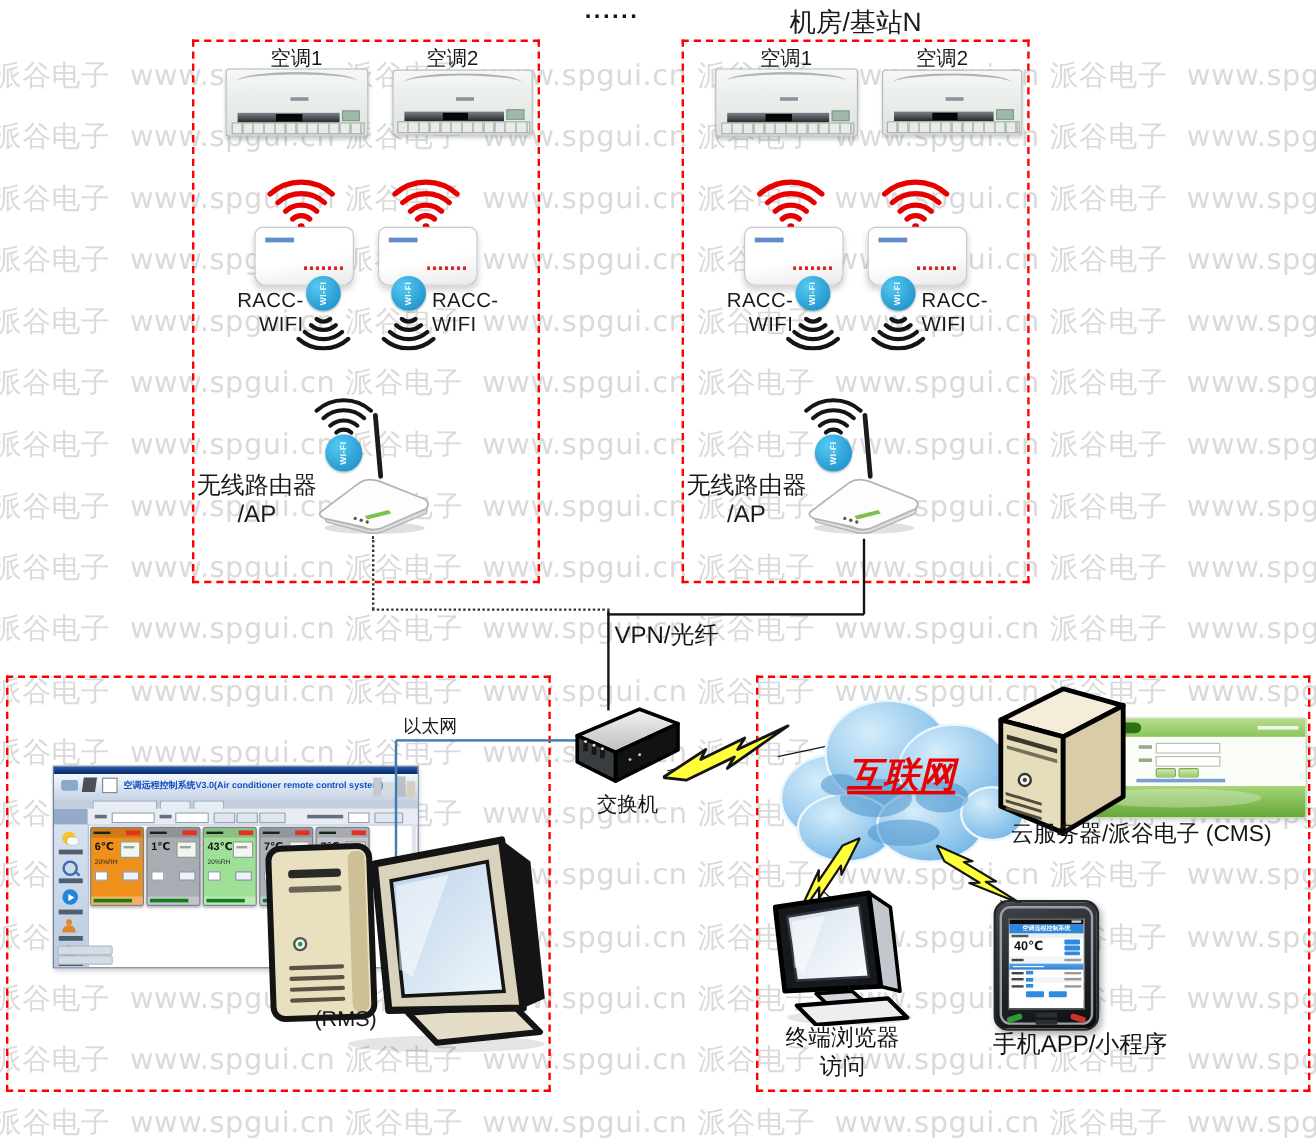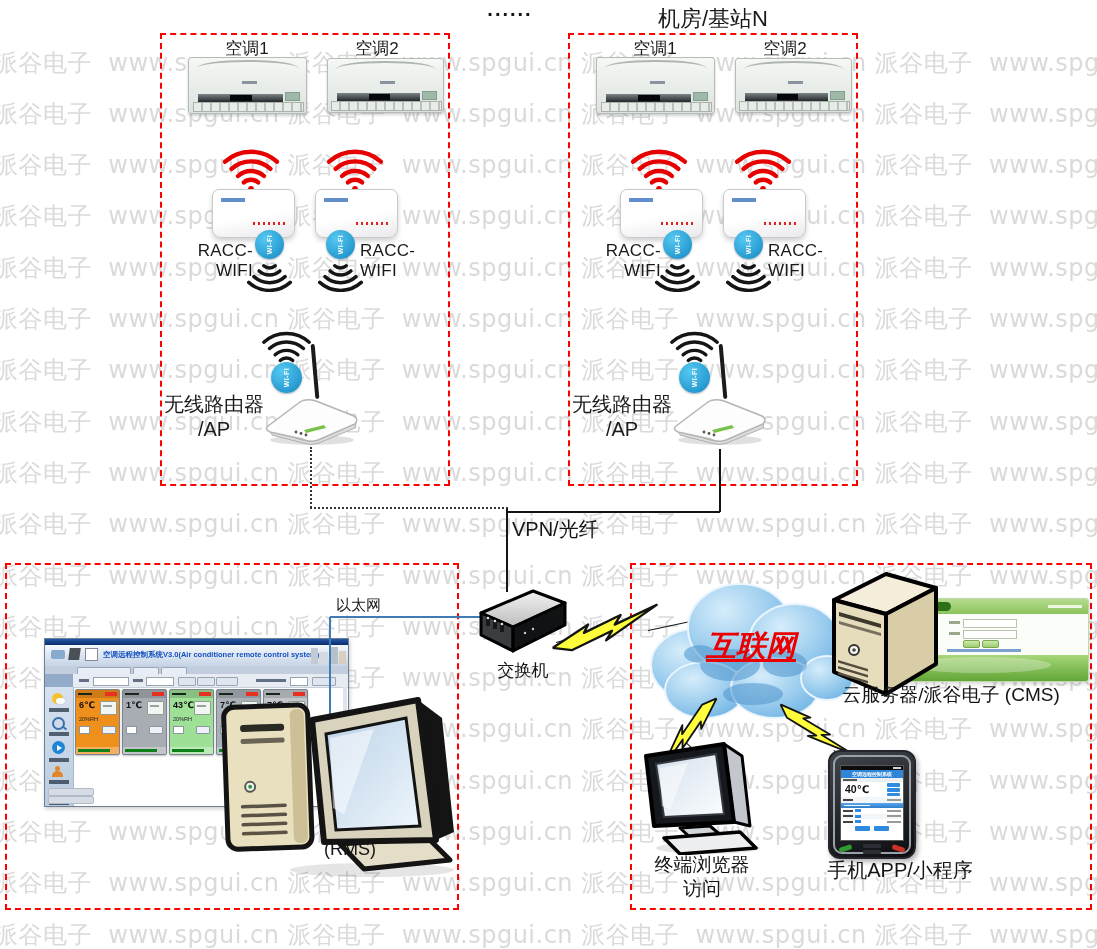--- a/index.html
+++ b/index.html
@@ -546,21 +546,21 @@
       <rect x="28" y="130" width="46" height="3.5" rx="1.7" fill="#5a5244"></rect>
       <rect x="28" y="139" width="46" height="3.5" rx="1.7" fill="#5a5244"></rect>
     </g>
     <ellipse cx="160" cy="178" rx="82" ry="7" fill="rgba(0,0,0,.10)"></ellipse>
     <polygon points="128,152 216,146 238,168 152,177" fill="#e4ddc8" stroke="#141414" stroke-width="5" stroke-linejoin="round"></polygon>
     <polygon points="206,8 230,26 242,140 224,148" fill="#141414"></polygon>
     <polygon points="100,28 206,8 224,148 112,150" fill="#d9d2bc" stroke="#141414" stroke-width="6" stroke-linejoin="round"></polygon>
     <polygon points="114,42 194,26 208,134 124,138" fill="url(#scr)" stroke="#141414" stroke-width="3"></polygon>
     <polygon points="118,46 162,37 132,122 121,116" fill="#ffffff" opacity=".5"></polygon>
   </svg>
-  <div class="lbl c" style="left:200px;top:839px;width:176px;font-size:18px;text-align:right;">(RMS)</div>
+  <div class="lbl c" style="left:200px;top:839px;width:176px;font-size:18px;">(RMS)</div>
 
   <svg class="abs" style="left:645px;top:570px;z-index:3;" width="212" height="162" viewBox="0 0 212 162">
     <defs>
       <radialGradient id="cg" cx="35%" cy="30%" r="80%">
           <stop offset="0" stop-color="#d6edfb"></stop>
           <stop offset="1" stop-color="#6fb4e4"></stop>
         </radialGradient>
     </defs>
     <g stroke="#eaf5fd" stroke-width="2">
       <ellipse cx="50" cy="95" rx="44" ry="36" fill="url(#cg)"></ellipse>

